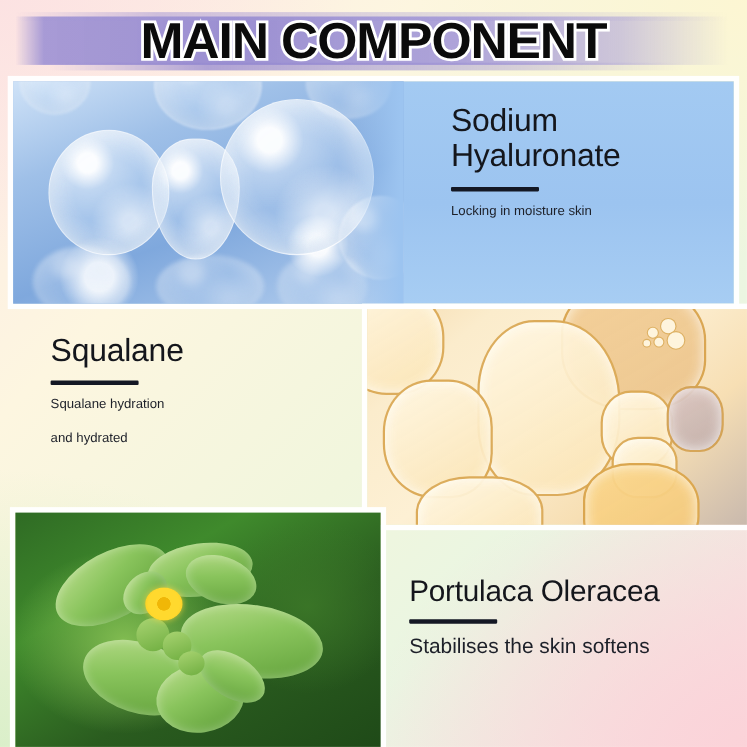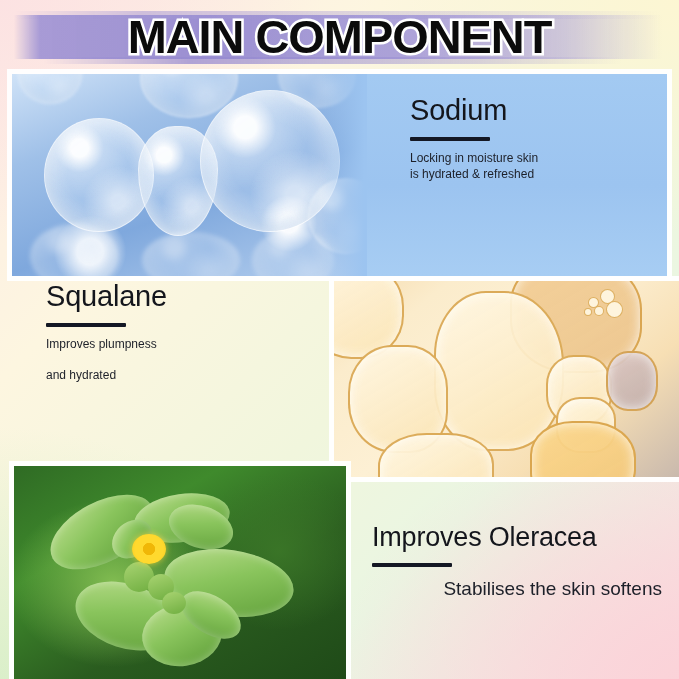--- a/index.html
+++ b/index.html
@@ -108,21 +108,21 @@
   .c5{left:212px;top:74px;width:62px;height:66px;border-radius:42%;}
   .c6{left:222px;top:116px;width:56px;height:52px;border-radius:40%;}
   .c7{left:272px;top:70px;width:48px;height:56px;border-radius:42%;
       background:linear-gradient(150deg,rgba(216,195,192,.9),rgba(190,172,170,.88));}
   .c8{left:196px;top:140px;width:102px;height:80px;border-radius:40% 44% 42% 38%;
       background:linear-gradient(150deg,rgba(250,214,140,.95),rgba(244,200,120,.92));}
   .c9{left:44px;top:152px;width:112px;height:74px;border-radius:42% 40% 40% 44%;}
   .dotcluster{position:absolute;left:250px;top:8px;width:40px;height:28px;}
   .dot{position:absolute;border-radius:50%;border:1.5px solid rgba(214,160,70,.8);
        background:rgba(255,248,228,.9);}
-  .tb2{left:46px;top:280px;width:300px;}
+  .tb2{left:46px;top:303px;width:300px;}
 
   
   .panel-plant{
     position:absolute;left:14px;top:466px;width:332px;height:213px;overflow:hidden;
     box-shadow:0 0 0 5px rgba(255,255,255,.95);
     background:
       radial-gradient(ellipse 150px 120px at 30% 55%, rgba(138,196,86,.9) 0%, rgba(80,140,50,0) 70%),
       radial-gradient(ellipse 120px 110px at 80% 40%, rgba(60,120,40,.85) 0%, rgba(40,90,30,0) 72%),
       linear-gradient(150deg,#2f6b24 0%,#3f8a2c 30%,#2a5c1f 62%,#1f4a18 100%);
   }
@@ -140,21 +140,21 @@
   .bud{position:absolute;border-radius:50%;
     background:linear-gradient(160deg,#a9d472,#6fae40);}
   .bd1{left:110px;top:96px;width:30px;height:30px;}
   .bd2{left:134px;top:108px;width:26px;height:26px;}
   .bd3{left:148px;top:126px;width:24px;height:22px;}
   .flower{position:absolute;left:118px;top:68px;width:34px;height:30px;border-radius:50%;
     background:radial-gradient(circle at 50% 50%, #f0b707 0 26%, #ffd92e 28% 62%, #f5c31a 100%);
     box-shadow:0 0 6px rgba(255,215,60,.7);}
   .tb3{left:372px;top:522px;width:290px;}
   .tb3 .ing-name{font-size:27px;}
-  .tb3 .ing-desc{font-size:19px;text-align:right;}
+  .tb3 .ing-desc{font-size:19px;}
 </style>
 </head>
 <body>
 
 <div id="poster">
 
   <div class="title-band"></div>
   <div class="poster-title">MAIN COMPONENT</div>
 
   <div class="panel-blue">
@@ -167,25 +167,25 @@
       <div class="bub b3"></div>
       <div class="bub b7"></div>
       <div class="bub b8"></div>
       <div class="bub b9"></div>
       <div class="bub b10"></div>
     </div>
   </div>
   <div class="textblock tb1">
     <div class="ing-name">
       <span>Sodium</span><br>
+      <span>Hyaluronate</span>
     </div>
     <div class="rule"></div>
     <div class="ing-desc">
       <span>Locking in moisture skin</span><br>
-      <span>is hydrated &amp; refreshed</span>
     </div>
   </div>
 
   <div class="panel-oil">
     <div class="cell c3"></div>
     <div class="cell c4"></div>
     <div class="cell c2"></div>
     <div class="cell c1"></div>
     <div class="cell c5"></div>
     <div class="cell c6"></div>
@@ -197,41 +197,41 @@
       <div class="dot" style="left:4px;top:8px;width:9px;height:9px"></div>
       <div class="dot" style="left:22px;top:12px;width:15px;height:15px"></div>
       <div class="dot" style="left:10px;top:17px;width:8px;height:8px"></div>
       <div class="dot" style="left:0;top:19px;width:6px;height:6px"></div>
     </div>
   </div>
   <div class="textblock tb2">
     <div class="ing-name">Squalane</div>
     <div class="rule"></div>
     <div class="ing-desc">
-      <span>Improves plumpness</span><br>
+      <span>Squalane hydration</span><br>
       <br>
       <span>and hydrated</span>
     </div>
   </div>
 
   <div class="panel-plant">
     <div class="leaf l1"></div>
     <div class="leaf l2"></div>
     <div class="leaf l3"></div>
     <div class="leaf l4"></div>
     <div class="leaf l5"></div>
     <div class="leaf l6"></div>
     <div class="leaf l7"></div>
     <div class="leaf l8"></div>
     <div class="bud bd1"></div>
     <div class="bud bd2"></div>
     <div class="bud bd3"></div>
     <div class="flower"></div>
   </div>
   <div class="textblock tb3">
-    <div class="ing-name">Improves Oleracea</div>
+    <div class="ing-name">Portulaca Oleracea</div>
     <div class="rule"></div>
     <div class="ing-desc">
       <span>Stabilises the skin softens</span><br>
     </div>
   </div>
 
 </div>
 
 </body></html>

